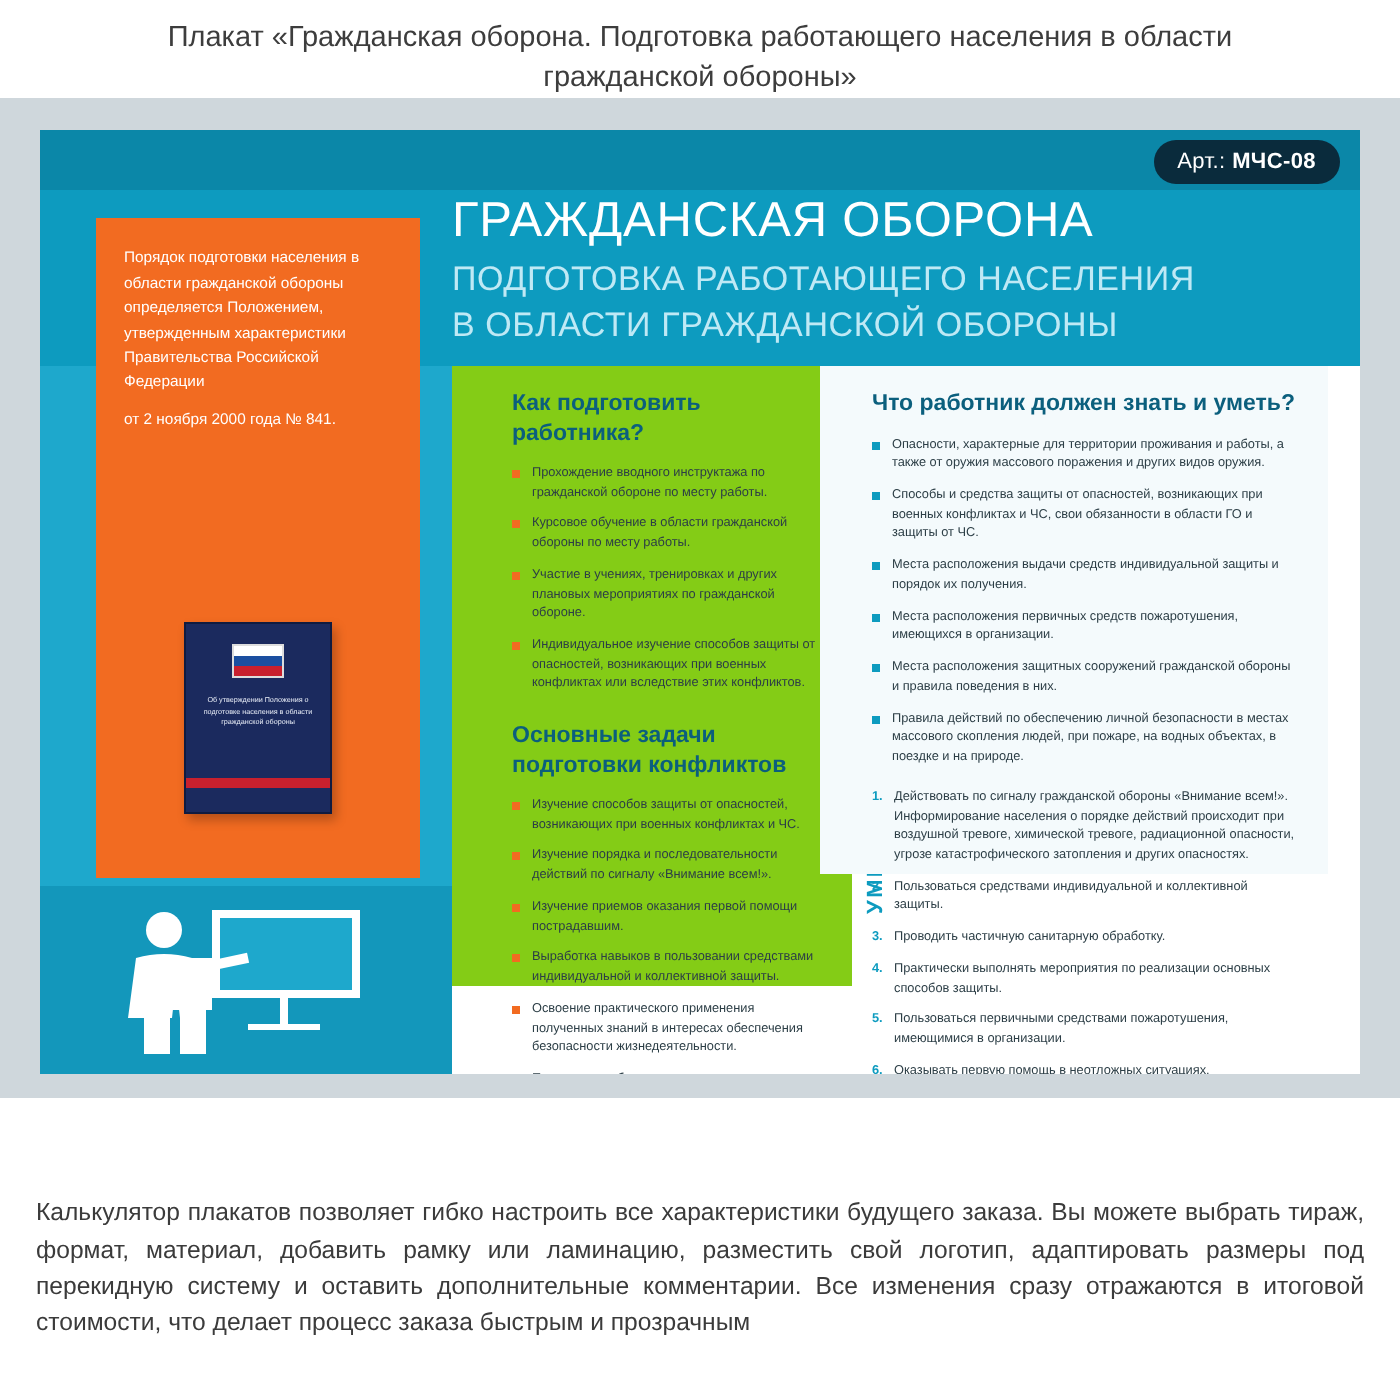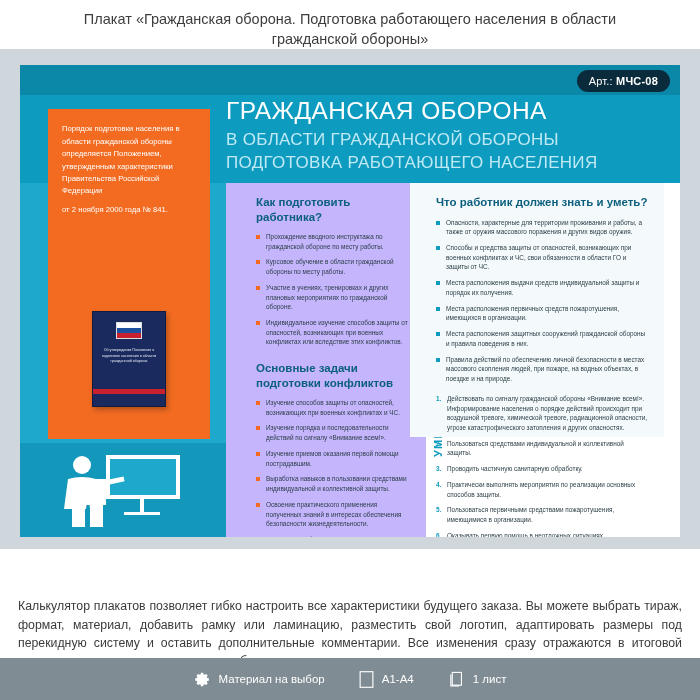--- a/index.html
+++ b/index.html
@@ -142,22 +142,22 @@
     position: absolute;
     left: 42px; top: 388px;
     width: 120px; height: 76px;
     z-index: 5;
   }
 
   
   .midcol {
     position: absolute;
     left: 206px; top: 118px;
-    width: 200px; height: 354px;
-    background: #c4b5fd;
+    width: 200px; height: 310px;
+    background: #84cc16;
     padding: 10px 12px 8px 30px;
   }
   .vlabel {
     position: absolute;
     color: #0d9bbf;
     font-weight: bold;
     font-size: 11px;
     writing-mode: vertical-rl;
     transform: rotate(180deg);
     letter-spacing: 1.2px;
@@ -254,22 +254,22 @@
       <div class="hdr"></div>
       <div class="hdr-dark"></div>
 
       <div class="art-badge">
         <span>Арт.:</span>
         <b>МЧС-08</b>
       </div>
 
       <div class="hdr-title">ГРАЖДАНСКАЯ ОБОРОНА</div>
       <div class="hdr-sub">
+        <div>ПОДГОТОВКА РАБОТАЮЩЕГО НАСЕЛЕНИЯ</div>
         <div>В ОБЛАСТИ ГРАЖДАНСКОЙ ОБОРОНЫ</div>
-        <div>ПОДГОТОВКА РАБОТАЮЩЕГО НАСЕЛЕНИЯ</div>
       </div>
 
       <div class="leftcol"></div>
       <div class="leftcol-dark"></div>
 
       <div class="orange">
         <span>Порядок подготовки населения в области гражданской обороны определяется Положением, утвержденным характеристики Правительства Российской Федерации</span>
         <span class="last">от 2 ноября 2000 года № 841.</span>
       </div>
 
@@ -335,36 +335,14 @@
           <li class="numli"><span class="n">5.</span><span>Пользоваться первичными средствами пожаротушения, имеющимися в организации.</span></li>
           <li class="numli"><span class="n">6.</span><span>Оказывать первую помощь в неотложных ситуациях.</span></li>
         </ul>
       </div>
 
     </div>
   </div>
 
   <div class="desc">Калькулятор плакатов позволяет гибко настроить все характеристики будущего заказа. Вы можете выбрать тираж, формат, материал, добавить рамку или ламинацию, разместить свой логотип, адаптировать размеры под перекидную систему и оставить дополнительные комментарии. Все изменения сразу отражаются в итоговой стоимости, что делает процесс заказа быстрым и прозрачным</div>
 
-  <div class="footer">
-    <div class="fitem">
-      <svg width="17" height="17" viewBox="0 0 24 24">
-        <path fill="#ffffff" d="M12 8a4 4 0 1 0 0 8 4 4 0 0 0 0-8zm0 6.2A2.2 2.2 0 1 1 12 9.8a2.2 2.2 0 0 1 0 4.4z"></path>
-        <path fill="#ffffff" d="M21 13.6v-3.2l-2.3-.4a7 7 0 0 0-.7-1.7l1.3-1.9-2.3-2.3-1.9 1.3a7 7 0 0 0-1.7-.7L13 2.4h-3.2l-.4 2.3a7 7 0 0 0-1.7.7L5.8 4.1 3.5 6.4l1.3 1.9a7 7 0 0 0-.7 1.7l-2.3.4v3.2l2.3.4c.2.6.4 1.2.7 1.7l-1.3 1.9 2.3 2.3 1.9-1.3c.5.3 1.1.5 1.7.7l.4 2.3H13l.4-2.3c.6-.2 1.2-.4 1.7-.7l1.9 1.3 2.3-2.3-1.3-1.9c.3-.5.5-1.1.7-1.7l2.3-.4z"></path>
-      </svg>
-      <span>Материал на выбор</span>
-    </div>
-    <div class="fitem">
-      <svg width="15" height="17" viewBox="0 0 20 24">
-        <rect x="1" y="1" width="18" height="22" fill="none" stroke="#ffffff" stroke-width="1.6"></rect>
-      </svg>
-      <span>А1-А4</span>
-    </div>
-    <div class="fitem">
-      <svg width="17" height="17" viewBox="0 0 24 24">
-        <rect x="6" y="2" width="13" height="18" fill="none" stroke="#ffffff" stroke-width="1.6"></rect>
-        <path d="M4 5v16h12" fill="none" stroke="#ffffff" stroke-width="1.6"></path>
-      </svg>
-      <span>1 лист</span>
-    </div>
-  </div>
 
 </div>
 
 </body></html>

